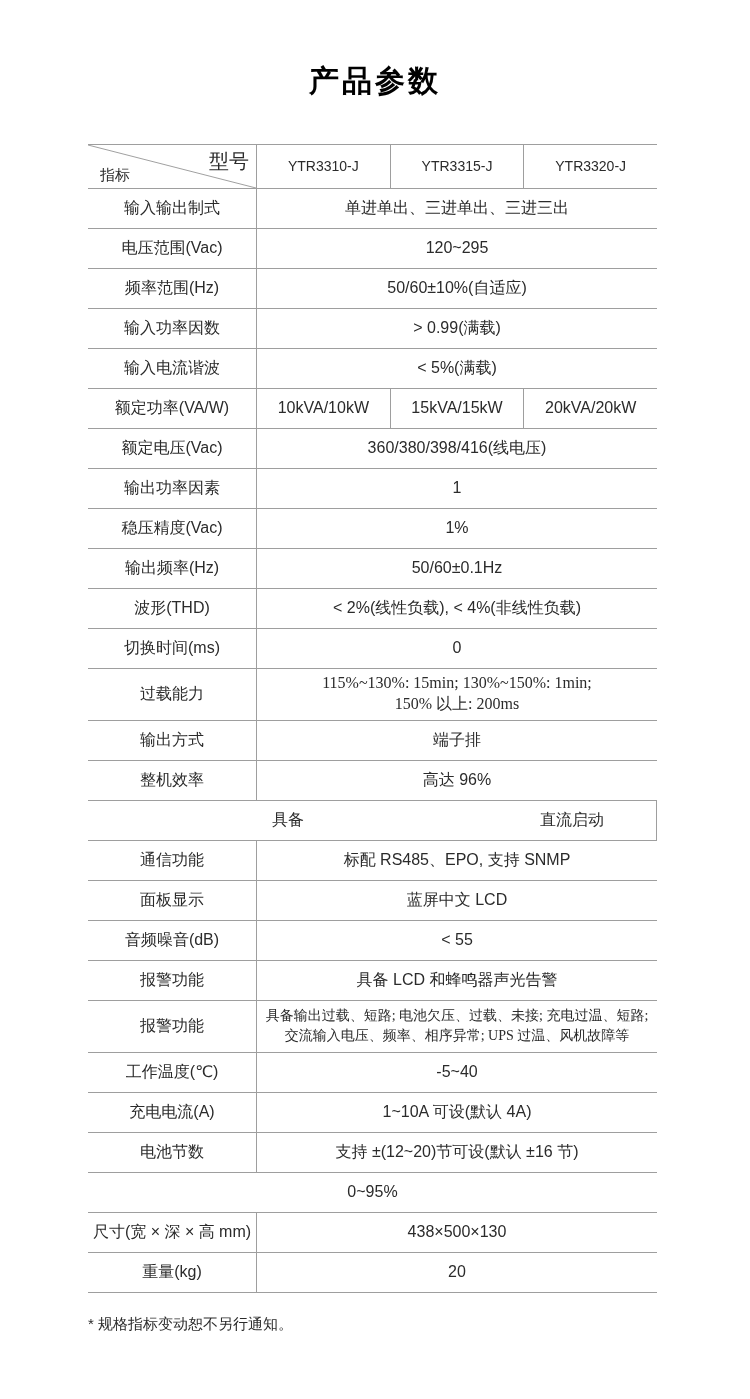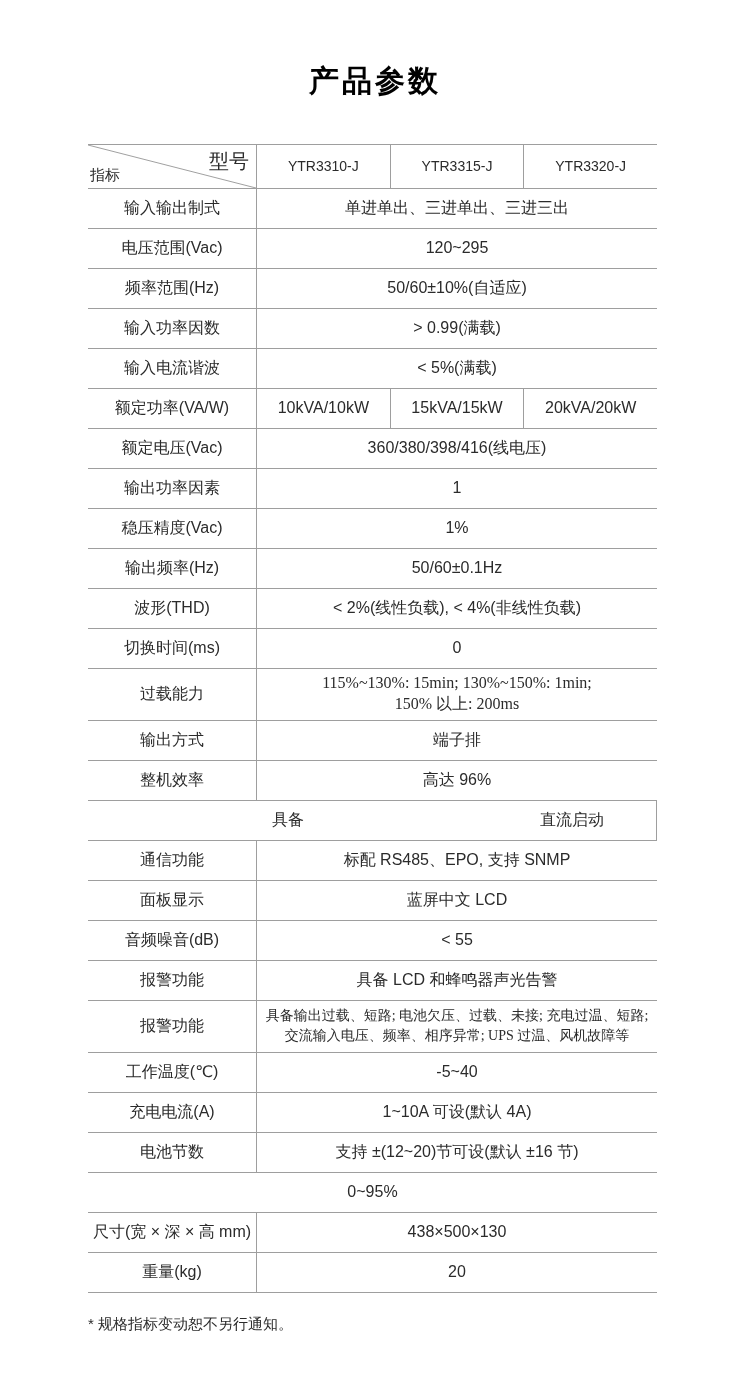--- a/index.html
+++ b/index.html
@@ -63,21 +63,21 @@
     position: relative;
     padding: 0;
   }
   .corner-cell svg { position: absolute; top: 0; left: 0; width: 100%; height: 100%; }
   .corner-top-right {
     position: absolute; top: 3px; right: 7px;
     font-size: 20px;
     text-align: center;
   }
   .corner-bottom-left {
-    position: absolute; bottom: 3px; left: 2px;
+    position: absolute; bottom: 3px; left: 12px;
     font-size: 15px;
   }
   .model-cell { font-size: 14px; }
   .footnote {
     margin: 22px 14px 0 88px;
     font-size: 15px;
     color: #2b2b2b;
   }
 </style>
 </head>

